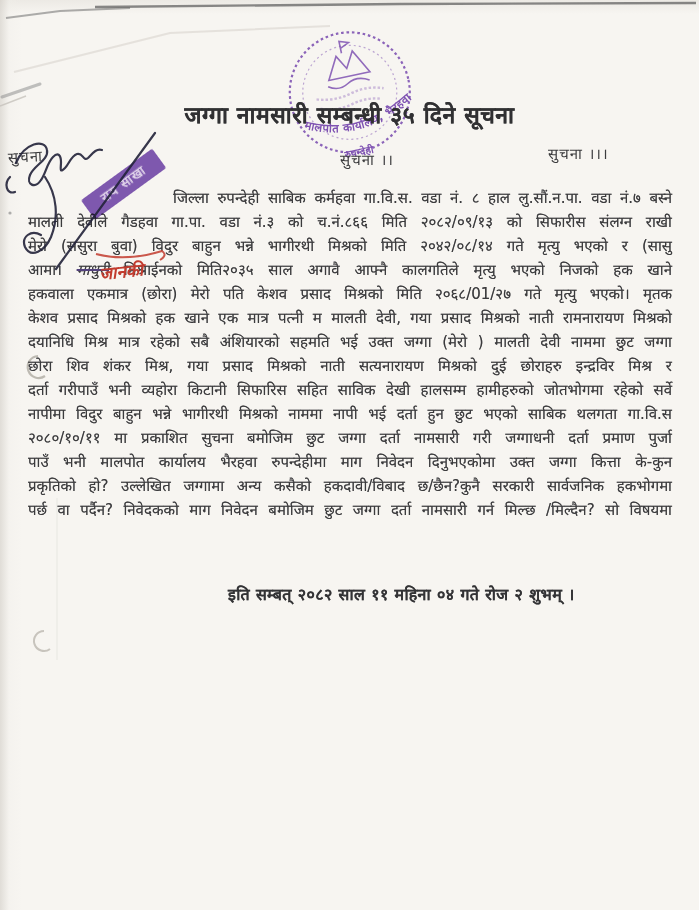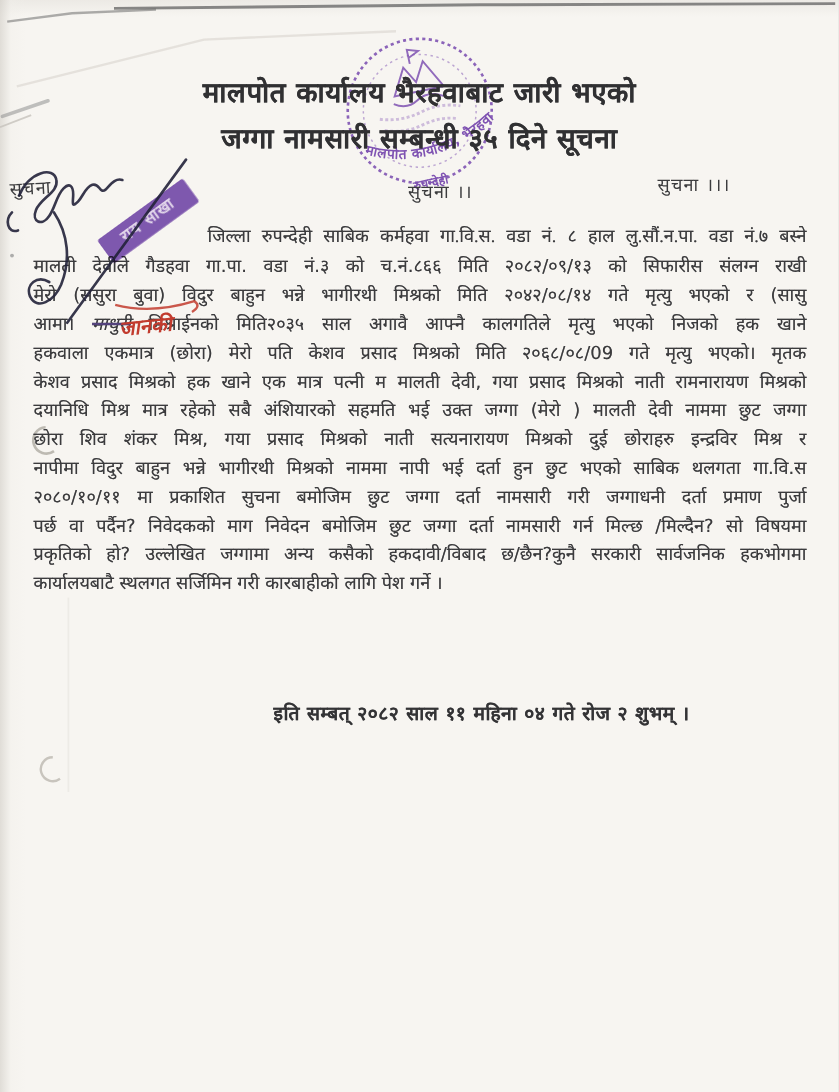--- a/index.html
+++ b/index.html
@@ -23,21 +23,21 @@
   }
   .notice-label{font-size:15px;color:#3c3c3e;z-index:3;letter-spacing:1px;}
   
   .body-block{left:28px;top:186px;width:644px;z-index:2;}
   .line{
     font-size:15px;line-height:24px;height:24px;white-space:nowrap;
     text-align:justify;text-align-last:justify;color:#3b3b3d;
     text-shadow:0 0 .4px rgba(55,55,60,.55);
     white-space:normal;overflow:visible;
   }
-  .line.first{padding-left:145px;font-family:Liberation Serif, serif;}
+  .line.first{padding-left:145px;}
   .line.last{text-align-last:left;}
   .struck{text-decoration:line-through;text-decoration-thickness:2px;text-decoration-color:#53427c;font-style:italic;}
   .closing{
     left:228px;top:583px;font-size:16px;font-weight:600;color:#333335;z-index:2;
     letter-spacing:.4px;text-shadow:0 0 .5px rgba(45,45,50,.6);text-align:right;
   }
   
   .round-stamp{left:283px;top:28px;z-index:1;transform:rotate(-12deg);opacity:.88;}
   .branch-stamp{
     left:88px;top:198px;width:88px;height:24px;z-index:3;
@@ -87,43 +87,43 @@
     </g>
     <defs>
       <path id="arcBottom" d="M 12 88 Q 68 118 126 84"></path>
     </defs>
     <text font-size="11.5" font-weight="700" fill="#6f3daa" letter-spacing=".5" font-family="DejaVu Sans, sans-serif">
       <textPath href="#arcBottom" startOffset="4">मालपोत कार्यालय, भैरहवा</textPath>
     </text>
     <text x="50" y="128" font-size="10.5" font-weight="700" fill="#6f3daa" font-family="DejaVu Sans, sans-serif">रुपन्देही</text>
   </svg>
 
-  <div class="abs title" style="top:60px;">मालपोत कार्यालय भैरहवाबाट जारी भएको</div>
   <div class="abs title" style="top:98px;">जग्गा नामसारी सम्बन्धी ३५ दिने सूचना</div>
 
   <div class="abs notice-label" style="left:8px;top:146px;transform:rotate(-3deg);">सुचना</div>
   <div class="abs notice-label" style="left:300px;top:149px;margin-left:40px;">सुचना ।।</div>
   <div class="abs notice-label" style="left:548px;top:143px;">सुचना ।।।</div>
 
   <div class="abs branch-stamp">राय साखा</div>
 
   <div class="abs body-block">
     <div class="line first">जिल्ला रुपन्देही साबिक कर्महवा गा.वि.स. वडा नं. ८ हाल लु.सौं.न.पा. वडा नं.७ बस्ने</div>
     <div class="line">मालती देवीले गैडहवा गा.पा. वडा नं.३ को च.नं.८६६ मिति २०८२/०९/१३ को सिफारीस संलग्न राखी</div>
     <div class="line">मेरो (ससुरा बुवा) विदुर बाहुन भन्ने भागीरथी मिश्रको मिति २०४२/०८/१४ गते मृत्यु भएको र (सासु</div>
     <div class="line"><span>आमा। </span><span class="struck">माधुरी</span><span> मिश्राईनको मिति२०३५ साल अगावै आफ्नै कालगतिले मृत्यु भएको निजको हक खाने</span></div>
-    <div class="line">हकवाला एकमात्र (छोरा) मेरो पति केशव प्रसाद मिश्रको मिति २०६८/०८/09 गते मृत्यु भएको। मृतक</div>
+    <div class="line">हकवाला एकमात्र (छोरा) मेरो पति केशव प्रसाद मिश्रको मिति २०६८/01/२७ गते मृत्यु भएको। मृतक</div>
     <div class="line">केशव प्रसाद मिश्रको हक खाने एक मात्र पत्नी म मालती देवी, गया प्रसाद मिश्रको नाती रामनारायण मिश्रको</div>
     <div class="line">दयानिधि मिश्र मात्र रहेको सबै अंशियारको सहमति भई उक्त जग्गा (मेरो ) मालती देवी नाममा छुट जग्गा</div>
     <div class="line">छोरा शिव शंकर मिश्र, गया प्रसाद मिश्रको नाती सत्यनारायण मिश्रको दुई छोराहरु इन्द्रविर मिश्र र</div>
+    <div class="line">दर्ता गरीपाउँ भनी व्यहोरा किटानी सिफारिस सहित साविक देखी हालसम्म हामीहरुको जोतभोगमा रहेको सर्वे</div>
     <div class="line">नापीमा विदुर बाहुन भन्ने भागीरथी मिश्रको नाममा नापी भई दर्ता हुन छुट भएको साबिक थलगता गा.वि.स</div>
     <div class="line">२०८०/१०/११ मा प्रकाशित सुचना बमोजिम छुट जग्गा दर्ता नामसारी गरी जग्गाधनी दर्ता प्रमाण पुर्जा</div>
+    <div class="line">पाउँ भनी मालपोत कार्यालय भैरहवा रुपन्देहीमा माग निवेदन दिनुभएकोमा उक्त जग्गा कित्ता के-कुन</div>
+    <div class="line">प्रकृतिको हो? उल्लेखित जग्गामा अन्य कसैको हकदावी/विबाद छ/छैन?कुनै सरकारी सार्वजनिक हकभोगमा</div>
     <div class="line">पर्छ वा पर्दैन? निवेदकको माग निवेदन बमोजिम छुट जग्गा दर्ता नामसारी गर्न मिल्छ /मिल्दैन? सो विषयमा</div>
-    <div class="line">प्रकृतिको हो? उल्लेखित जग्गामा अन्य कसैको हकदावी/विबाद छ/छैन?कुनै सरकारी सार्वजनिक हकभोगमा</div>
-    <div class="line last">कार्यालयबाटै स्थलगत सर्जिमिन गरी कारबाहीको लागि पेश गर्ने ।</div>
   </div>
 
   <svg class="abs red-note" width="95" height="50" viewBox="0 0 95 50">
     <path d="M 8 10 Q 38 18 74 7 q 6 4 -2 9" stroke="#c23b2e" stroke-width="2" fill="none" opacity=".85"></path>
     <text x="12" y="36" transform="rotate(-6 12 36)">जानकी</text>
   </svg>
 
   <svg class="abs signature" width="180" height="152" viewBox="0 0 180 152">
     <g stroke="#23233a" stroke-width="2.2" fill="none" stroke-linecap="round" opacity=".9">
       <path d="M 10 54 C 4 60, 6 72, 15 69"></path>

